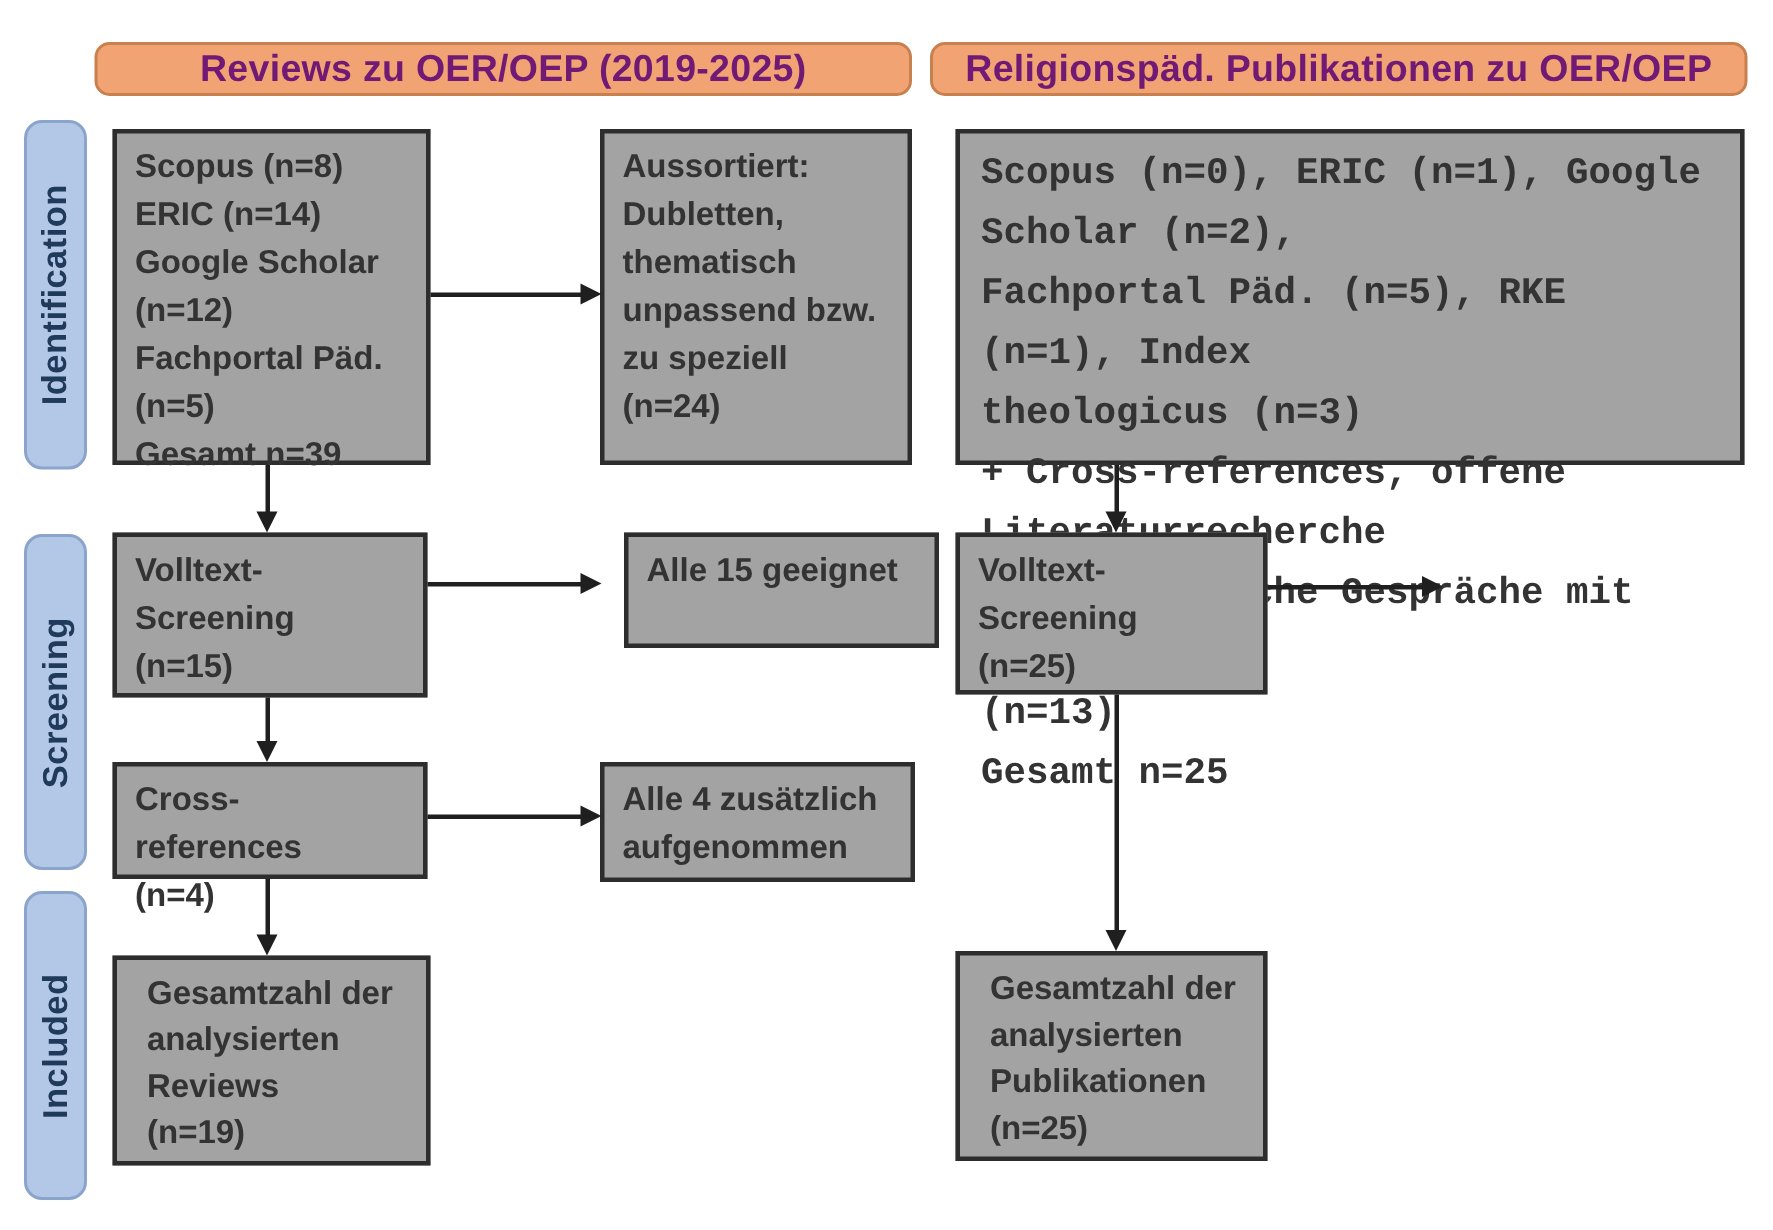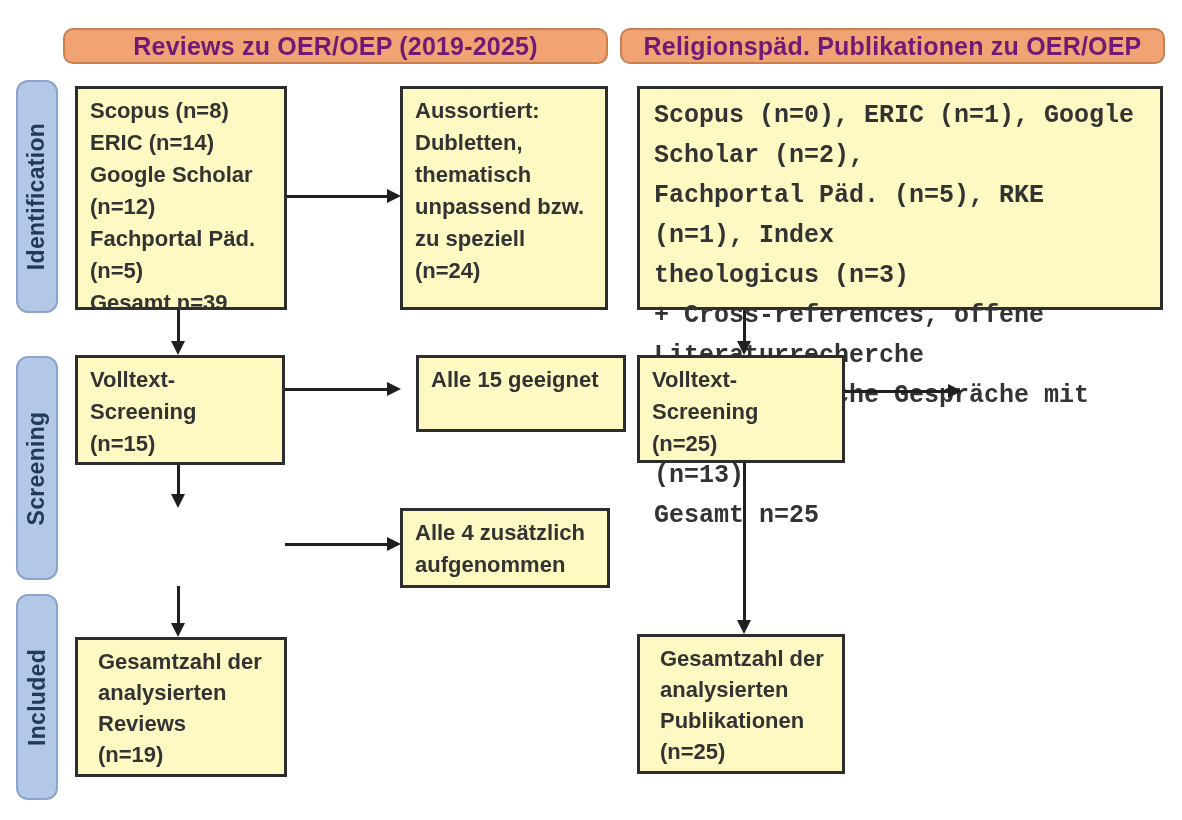--- a/index.html
+++ b/index.html
@@ -41,21 +41,21 @@
     transform: rotate(-90deg);
     white-space: nowrap;
     color: #203a5c;
     font-size: 23px;
     font-weight: bold;
     letter-spacing: 0.3px;
   }
   .nodebox {
     position: absolute;
     box-sizing: border-box;
-    background: #fef9c3;
+    background: #a3a3a3;
     border: 3px solid #2d2d2d;
     color: #333333;
     font-size: 22px;
     font-weight: 600;
     line-height: 32px;
     padding: 6px 12px;
     white-space: pre-line;
   }
   .nodebox.small-lh { line-height: 31px; padding-left: 20px; }
   .nodebox.right-wide { font-size: 25px; line-height: 40px; padding: 7px 14px; font-family: Liberation Mono, monospace; }
@@ -102,20 +102,22 @@
   <div class="nodebox" style="left:400px; top:86px; width:208px; height:224px;">Aussortiert:
 Dubletten,
 thematisch
 unpassend bzw.
 zu speziell
 (n=24)</div>
   <div class="nodebox" style="left:75px; top:355px; width:210px; height:110px;">Volltext-
 Screening
 (n=15)</div>
   <div class="nodebox" style="left:416px; top:355px; width:210px; height:77px;">Alle 15 geeignet</div>
+  <div class="nodebox" style="left:75px; top:508px; width:210px; height:78px;">Cross-references
+(n=4)</div>
   <div class="nodebox" style="left:400px; top:508px; width:210px; height:80px;">Alle 4 zusätzlich
 aufgenommen</div>
   <div class="nodebox small-lh" style="left:75px; top:637px; width:212px; height:140px;">Gesamtzahl der
 analysierten
 Reviews
 (n=19)</div>
 
   <div class="nodebox right-wide" style="left:637px; top:86px; width:526px; height:224px;">Scopus (n=0), ERIC (n=1), Google Scholar (n=2),
 Fachportal Päd. (n=5), RKE (n=1), Index
 theologicus (n=3)

